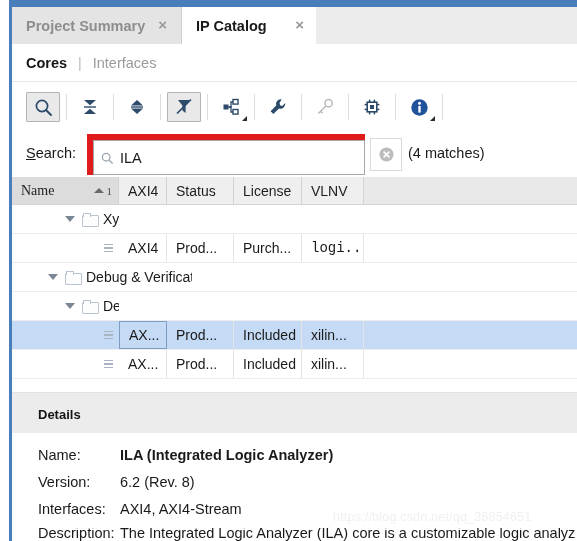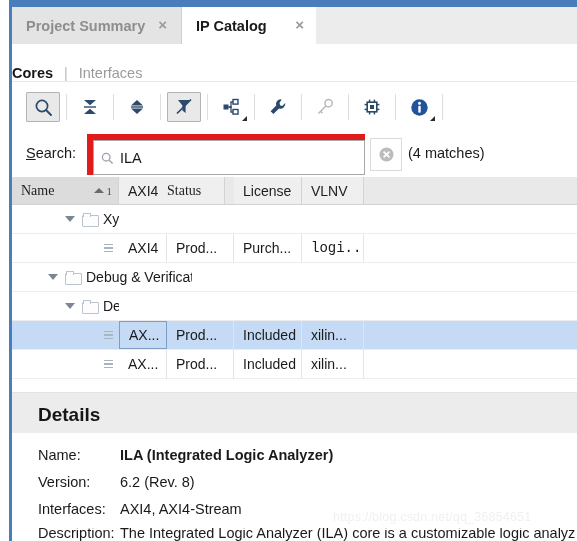--- a/index.html
+++ b/index.html
@@ -78,21 +78,22 @@
     font-family: "Liberation Sans", sans-serif;
   }
   .tab.inactive .tab-close { right: 14px; }
   .tab.active .tab-close { right: 12px; }
 
   
   .subtabs {
     position: absolute; left: 0; top: 37px;
     width: 565px; height: 38px;
     background: #ffffff;
-    display: flex; align-items: flex-end;
+    display: flex; align-items: center;
+    padding-left: 14px;
     border-bottom: 1px solid #e8e8e8;
   }
   .subtab {
     font-size: 14.5px; cursor: default;
     white-space: nowrap;
   }
   .subtab.on { color: #161616; font-weight: bold; }
   .subtab.off { color: #9b9b9b; }
   .subtab-div {
     color: #b9b9b9; margin: 0 11px; font-size: 14px;
@@ -298,21 +299,21 @@
   }
   .details-head {
     position: absolute; left: 0; top: 385px;
     width: 565px; height: 44px;
     background: #ececec;
     display: flex; align-items: center;
     padding-left: 26px;
     border-top: 1px solid #e2e2e2;
   }
   .details-head-title {
-    font-size: 19px; font-weight: bold; color: #161616;
+    font-size: 13px; font-weight: bold; color: #161616;
   }
   .details-body {
     position: absolute; left: 0; top: 426px;
     width: 565px; height: 105px;
     background: #ffffff;
     padding-top: 14px;
   }
   .drow {
     display: flex; align-items: baseline;
     height: 27px;
@@ -487,21 +488,21 @@
         <div class="th name" style="left:0;width:107px;font-family:Liberation Serif, serif;">
           <span>Name</span>
           <span class="sortmark">
             <span class="chev"></span>
             <span>1</span>
           </span>
         </div>
         <div class="th" style="left:107px;width:48px;">
           <span>AXI4</span>
         </div>
-        <div class="th" style="left:146px;width:67px;font-family:Liberation Serif, serif;">
+        <div class="th" style="left:155px;width:67px;">
           <span>Status</span>
         </div>
         <div class="th" style="left:222px;width:68px;">
           <span>License</span>
         </div>
         <div class="th" style="left:290px;width:62px;">
           <span>VLNV</span>
         </div>
         <div class="thead-tail"></div>
       </div>

